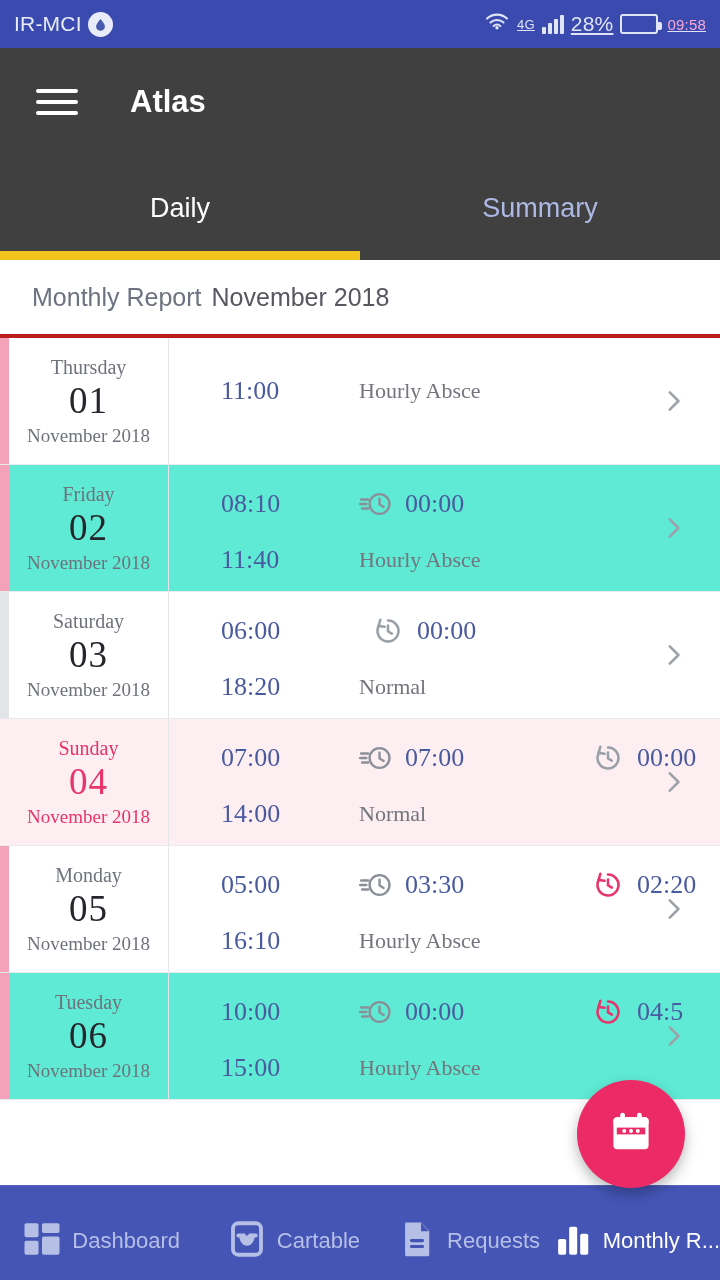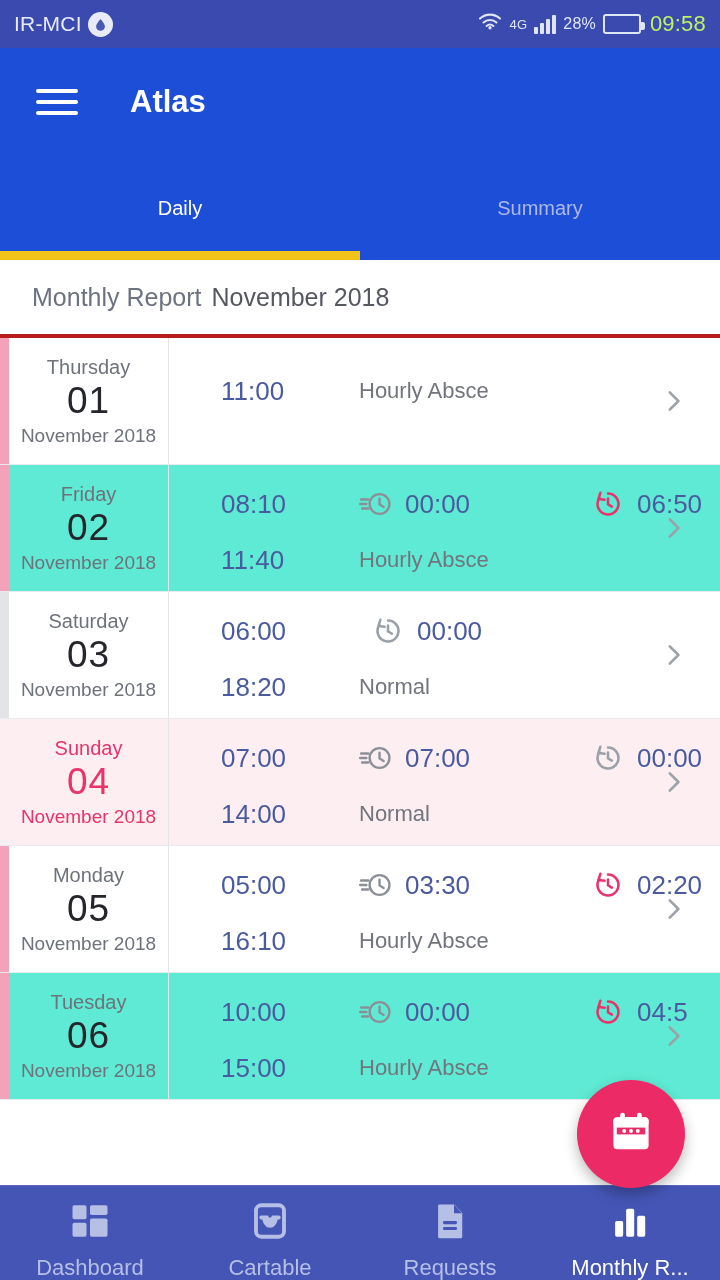--- a/index.html
+++ b/index.html
@@ -15,63 +15,63 @@
     height:48px; background:#3a4aae; color:#dfe4f7;
     display:flex; align-items:center; padding:0 14px;
     font-size:21px; letter-spacing:.2px;
   }
   .sb-left { display:flex; align-items:center; gap:6px; }
   .sb-carrier { font-size:21px; color:#e8ebf9; }
   .sb-badge {
     width:25px; height:25px; border-radius:50%;
     background:#e9ecf8; display:flex; align-items:center; justify-content:center;
   }
-  .sb-right { margin-left:auto; display:flex; align-items:center; gap:7px; }
+  .sb-right { margin-left:auto; display:flex; align-items:center; gap:7px;text-decoration:underline; }
   .sb-4g { font-size:13px; vertical-align:super; color:#dfe4f7; }
   .bars { display:flex; align-items:flex-end; gap:2px; height:20px; }
   .bars i { display:block; width:4px; background:#dfe4f7; border-radius:1px; }
   .bars i:nth-child(1){height:7px}.bars i:nth-child(2){height:11px}
   .bars i:nth-child(3){height:15px}.bars i:nth-child(4){height:19px}
-  .sb-pct { font-size:16px; }
+  .sb-pct { font-size:21px; }
   .battery {
     width:38px;height:20px;border:2px solid #dfe4f7;border-radius:3px;
     position:relative; padding:2px;
   }
   .battery::after{content:"";position:absolute;right:-6px;top:6px;width:4px;height:8px;
     background:#dfe4f7;border-radius:0 2px 2px 0;}
   .battery .fill{height:100%;width:30%;background:#dfe4f7;border-radius:1px;}
-  .sb-time{font-size:22px;color:#bef264;margin-left:2px;}
-
-  
-  .appbar { background:#1d4ed8; height:212px; position:relative; }
+  .sb-time{font-size:15px;color:#f9a8d4;margin-left:2px;}
+
+  
+  .appbar { background:#404040; height:212px; position:relative; }
   .appbar-top { display:flex; align-items:center; height:108px; padding-left:36px; }
   .hamburger { width:42px; cursor:pointer; }
   .hamburger span { display:block; height:4px; background:#fff; border-radius:2px; margin:7px 0; }
   .app-title { color:#fff; font-size:31px; font-weight:bold; margin-left:52px; }
 
   .tabs { display:flex; height:104px; }
   .tab {
     flex:1; display:flex; align-items:center; justify-content:center;
-    font-size:20px; color:#aeb8e4; position:relative; cursor:pointer;
+    font-size:27px; color:#aeb8e4; position:relative; cursor:pointer;
   }
   .tab.active { color:#ffffff; }
   .tab-indicator {
     position:absolute; left:0; bottom:0; width:50%; height:9px; background:#f2c31b;
   }
 
   
   .report-head {
     height:78px; display:flex; align-items:center; padding-left:32px;
     background:#fff; border-bottom:4px solid #b91c1c;
   }
   .report-head .rh-title { font-size:25px; color:#6d7280; }
   .report-head .rh-month { font-size:25px; color:#55585f; margin-left:10px; }
 
   
-  .list { position:relative; background:#fff; height:847px; overflow:hidden; }
+  .list { position:relative; background:#fff; height:847px; overflow:hidden;font-family:Liberation Serif, serif; }
   .row {
     display:flex; height:127px; border-bottom:1px solid #e8eaee; position:relative;
     background:#ffffff;
   }
   .row.alt { background:#5eead4; }
   .row.holiday { background:#fdeef2; }
   .row-bar { width:9px; flex:0 0 9px; background:transparent; }
   .row.bar-pink .row-bar { background:#f3a2b9; }
   .row.bar-gray .row-bar { background:#e2e4e8; }
   .row.holiday .row-bar { background:transparent; }
@@ -110,21 +110,21 @@
     background:#ec2a66; box-shadow:0 6px 14px rgba(0,0,0,.28);
     display:flex; align-items:center; justify-content:center; cursor:pointer; z-index:20;
   }
 
   
   .bottomnav {
     height:110px; background:#4455b5; display:flex; align-items:center;
     border-top:1px solid #5866bd;
   }
   .bn-item {
-    flex:1; display:flex; flex-direction:column; align-items:center;
+    flex:1; display:flex; flex-direction:row; align-items:center;
     justify-content:flex-end; gap:9px; cursor:pointer;
   }
   .bn-label { font-size:22px; color:#b6bfe6; }
   .bn-item.active .bn-label { color:#ffffff; }
 </style>
 </head>
 <body>
 
 <div id="phone">
 
@@ -213,28 +213,20 @@
           <div class="dl-line">
             <span class="slot-in">08:10</span>
             <span class="slot-fast">
               <span class="ic"><svg viewBox="0 0 24 24" width="34" height="34">
                   <circle cx="14.5" cy="12" r="7" fill="none" stroke="#8b9098" stroke-width="1.7"></circle>
                   <path d="M14.5 8.2v4.1l2.9 1.8" fill="none" stroke="#8b9098" stroke-width="1.7" stroke-linecap="round"></path>
                   <path d="M1.5 8.8h5M0.8 12h4.4M2.2 15.2h4.3" stroke="#8b9098" stroke-width="1.7" stroke-linecap="round"></path>
                 </svg></span>
               <span class="val-mid">00:00</span>
             </span>
-            <span class="slot-late">
-              <span class="ic"><svg viewBox="0 0 24 24" width="34" height="34">
-                  <path d="M12 4.6a7.4 7.4 0 1 1-6.1 3.2" fill="none" stroke="#e8336b" stroke-width="1.8" stroke-linecap="round"></path>
-                  <path d="M6.6 4.1 5.3 8.4l4.3.6" fill="none" stroke="#e8336b" stroke-width="1.8" stroke-linecap="round" stroke-linejoin="round"></path>
-                  <path d="M12 8.2v4l2.7 1.7" fill="none" stroke="#e8336b" stroke-width="1.8" stroke-linecap="round"></path>
-                </svg></span>
-              <span class="val-mid">06:50</span>
-            </span>
           </div>
           <div class="dl-line second">
             <span class="slot-in">11:40</span>
             <span class="status-text">Hourly Absce</span>
           </div>
           <span class="chev"><svg viewBox="0 0 24 24" width="26" height="26">
               <path d="M9 4l8 8-8 8" fill="none" stroke="#9da2aa" stroke-width="2.4" stroke-linecap="round" stroke-linejoin="round"></path>
             </svg></span>
         </div>
       </div>

